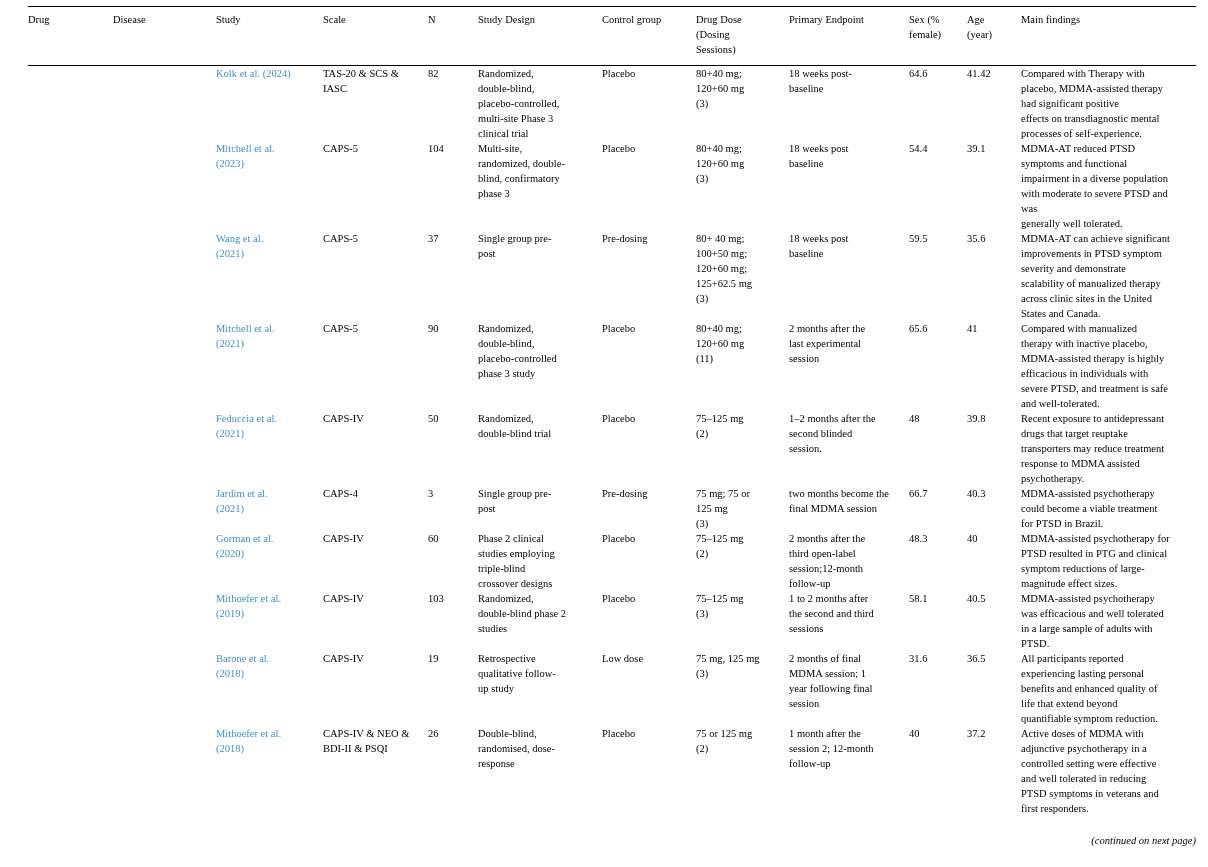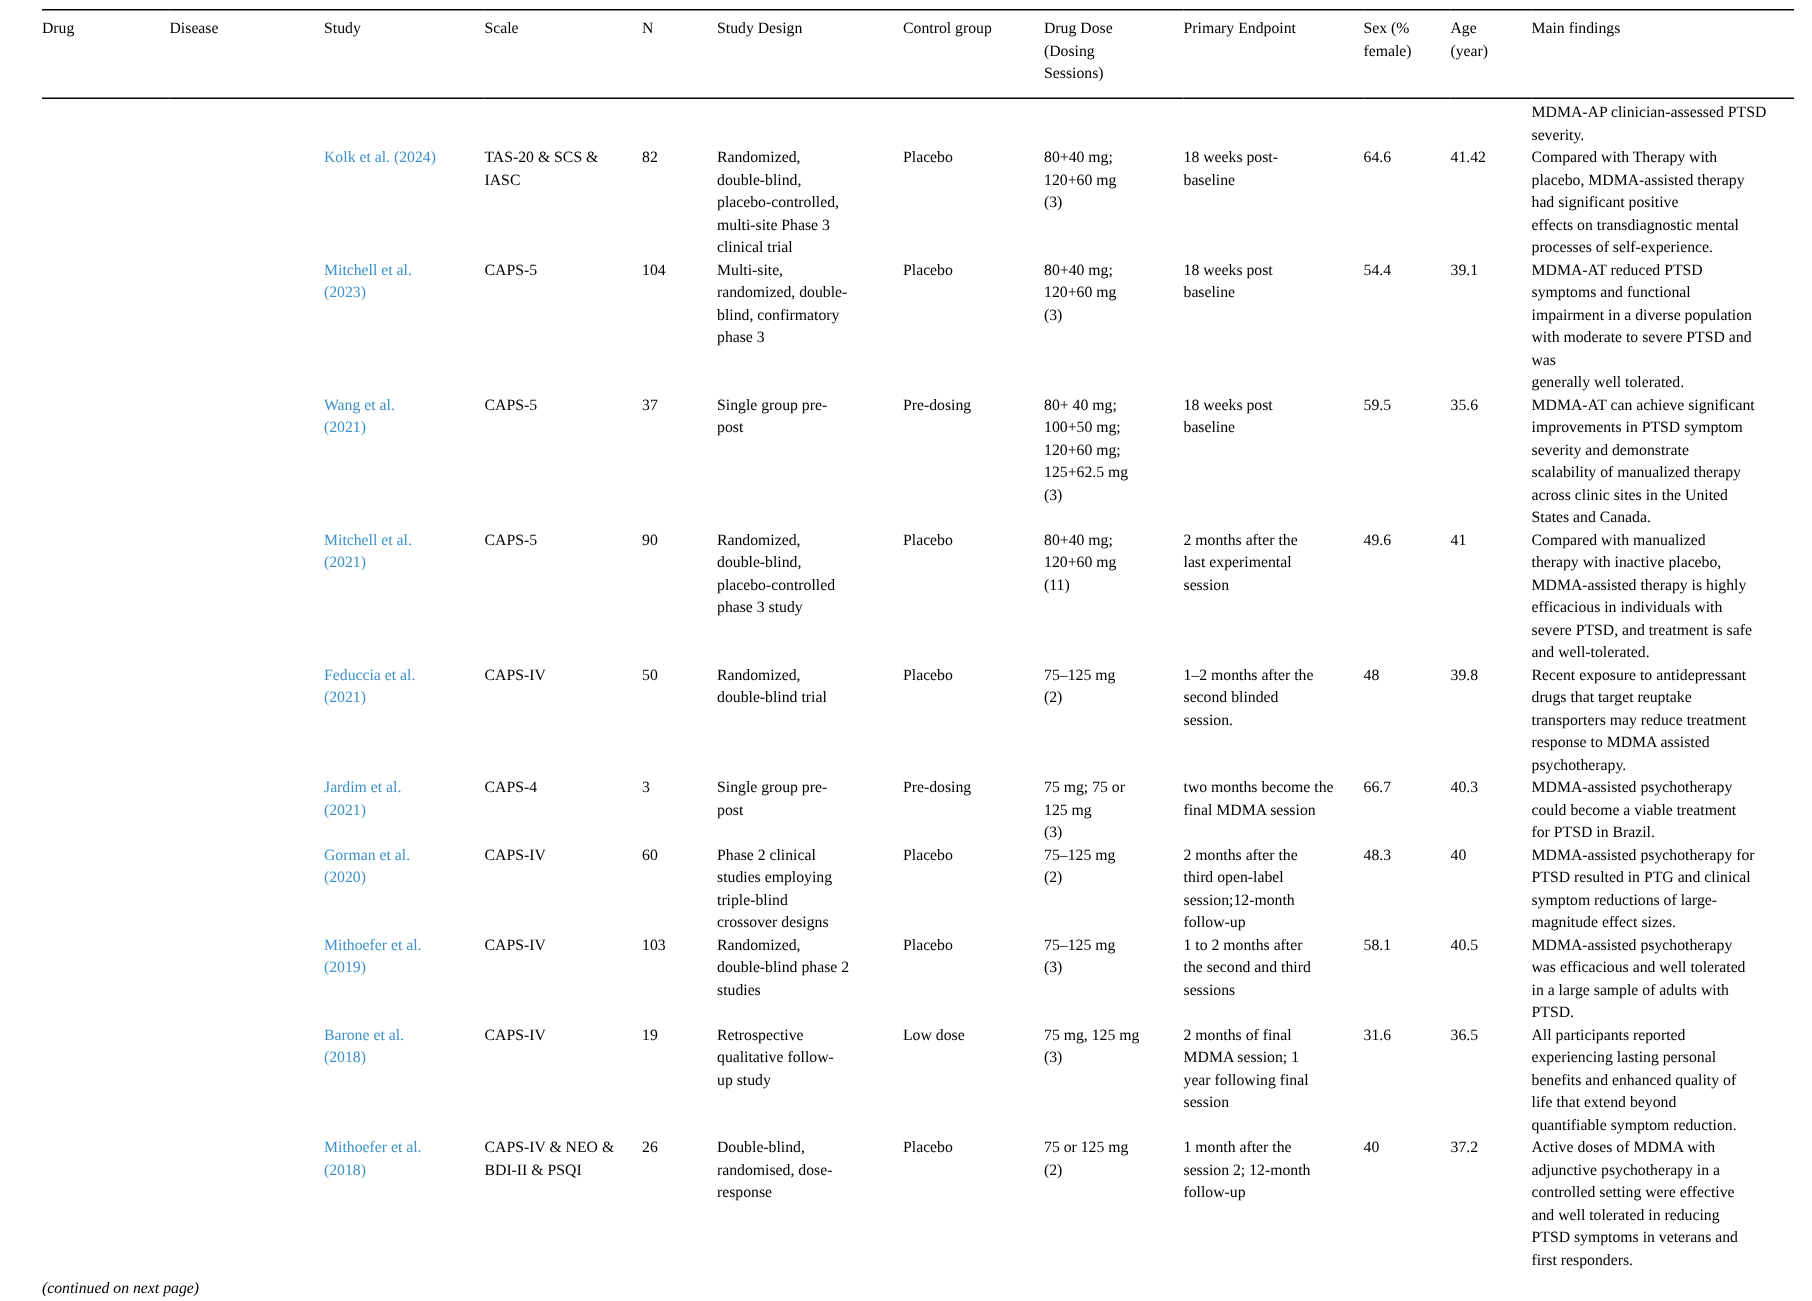--- a/index.html
+++ b/index.html
@@ -40,23 +40,24 @@
     white-space: pre-line;
   }
   td.link, a.study-link {
     color: #3d91c8;
     text-decoration: none;
     cursor: pointer;
   }
   tr.cont-row td { padding-top: 2px; }
   .footer-note {
     width: 1168px;
+    text-align: right;
     font-style: italic;
     font-size: 10.5px;
-    margin-top: 6px;
+    margin-top: 19px;
   }
 </style>
 </head>
 <body>
 
 <div class="page">
   <table class="study-table">
     <colgroup>
       <col style="width:85px">
       <col style="width:103px">
@@ -85,25 +86,20 @@
 Sessions)</th>
         <th>Primary Endpoint</th>
         <th>Sex (%
 female)</th>
         <th>Age
 (year)</th>
         <th>Main findings</th>
       </tr>
     </thead>
     <tbody id="table-body">
-      <tr class="cont-row">
-        <td colspan="11"></td>
-        <td>MDMA-AP clinician-assessed PTSD
-severity.</td>
-      </tr>
 
   <tr>
     <td></td>
     <td></td>
     <td class="link">Kolk et al. (2024)</td>
     <td>TAS-20 &amp; SCS &amp;
 IASC</td>
     <td>82</td>
     <td>Randomized,
 double-blind,
@@ -190,21 +186,21 @@
 double-blind,
 placebo-controlled
 phase 3 study</td>
     <td>Placebo</td>
     <td>80+40 mg;
 120+60 mg
 (11)</td>
     <td>2 months after the
 last experimental
 session</td>
-    <td>49.6</td>
+    <td>65.6</td>
     <td>41</td>
     <td>Compared with manualized
 therapy with inactive placebo,
 MDMA-assisted therapy is highly
 efficacious in individuals with
 severe PTSD, and treatment is safe
 and well-tolerated.</td>
   </tr>
 
   <tr>

